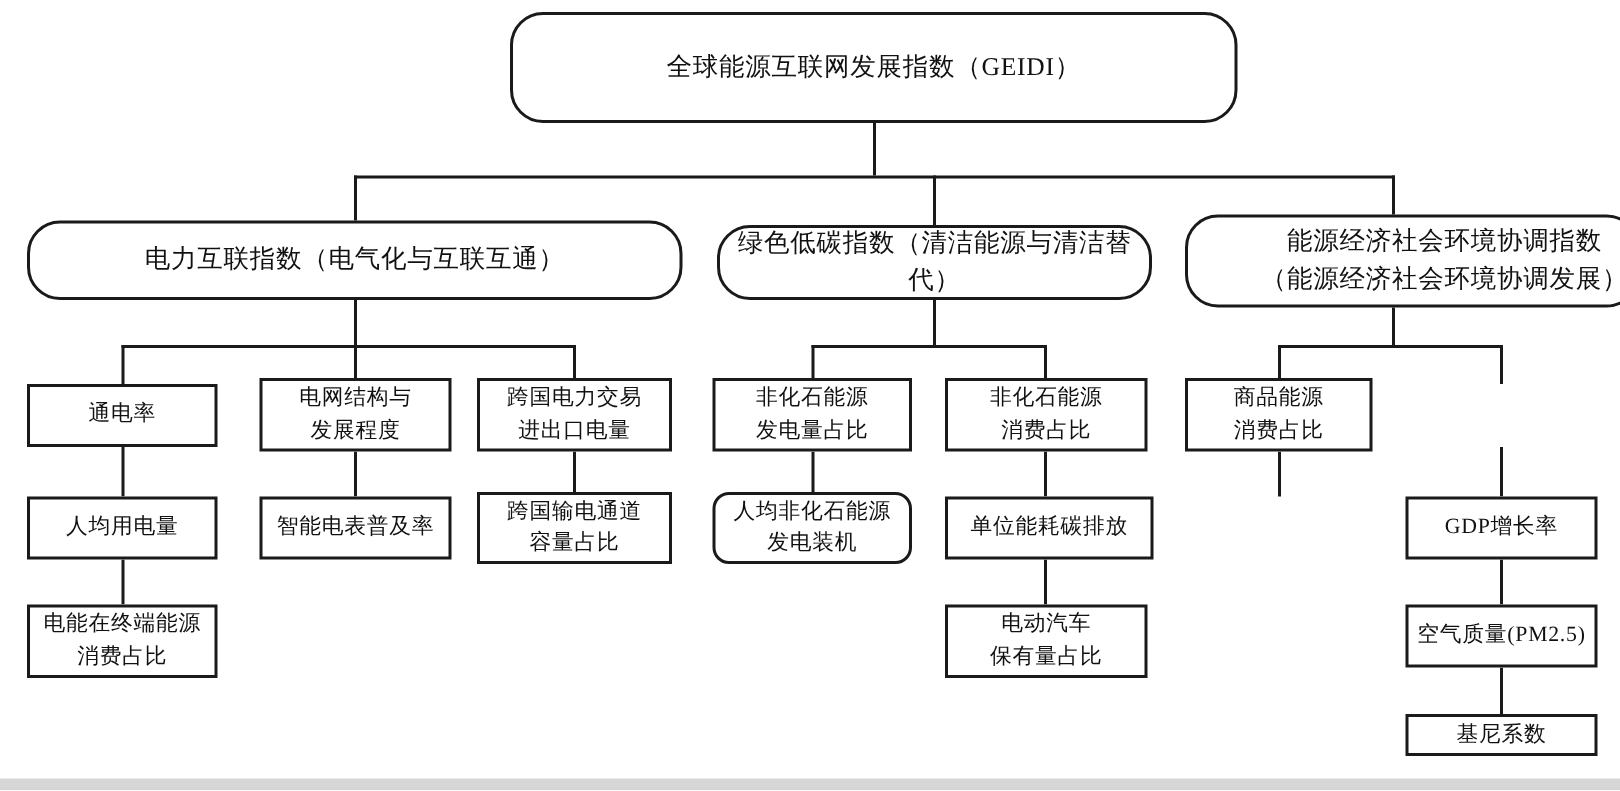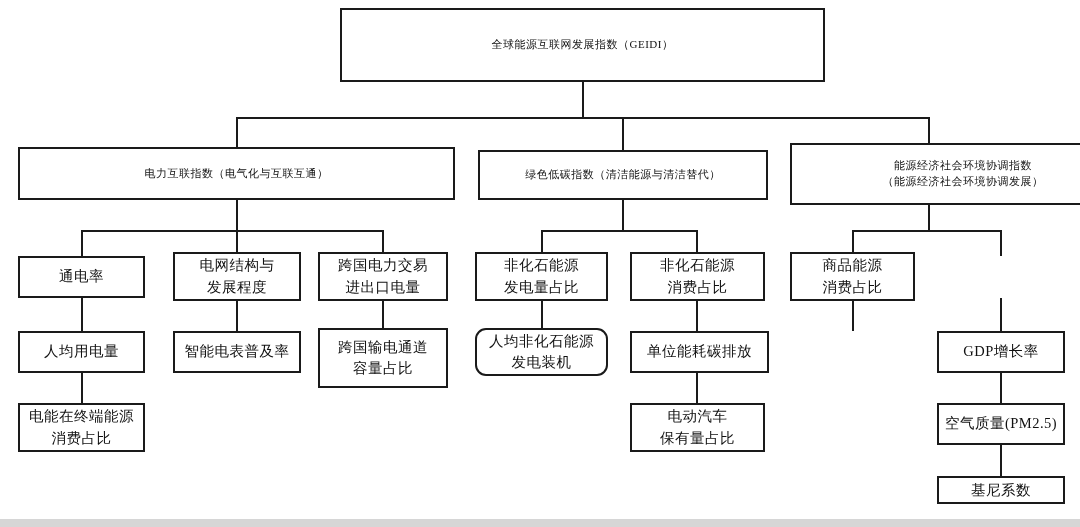--- a/index.html
+++ b/index.html
@@ -21,21 +21,21 @@
     background: #ffffff;
     display: flex;
     align-items: center;
     justify-content: center;
     text-align: center;
     white-space: pre-line;
     line-height: 1.45;
     letter-spacing: 0.5px;
     padding: 2px 4px;
   }
-  .lv1 { font-size: 11px; }
+  .lv1 { font-size: 17px; border-radius: 22px; }
   .lv3 { font-size: 14.5px; }
   .vline, .hline { position: absolute; background: #1a1a1a; }
   .vline { width: 2px; }
   .hline { height: 2px; }
   .bottom-strip {
     position: absolute;
     left: 0;
     top: 519px;
     width: 1080px;
     height: 8px;
@@ -94,21 +94,21 @@
 进出口电量</div>
   <div class="node lv3" style="left:475px; top:252px; width:133px; height:49px;">非化石能源
 发电量占比</div>
   <div class="node lv3" style="left:630px; top:252px; width:135px; height:49px;">非化石能源
 消费占比</div>
   <div class="node lv3" style="left:790px; top:252px; width:125px; height:49px;">商品能源
 消费占比</div>
 
   <div class="node lv3" style="left:18px; top:331px; width:127px; height:42px;">人均用电量</div>
   <div class="node lv3" style="left:173px; top:331px; width:128px; height:42px;">智能电表普及率</div>
-  <div class="node lv3" style="left:318px; top:328px; width:130px; height:60px;">跨国输电通道
+  <div class="node lv3" style="left:318px; top:328px; width:130px; height:48px;">跨国输电通道
 容量占比</div>
   <div class="node lv3" style="left:475px; top:328px; width:133px; height:48px;border-radius:11px;">人均非化石能源
 发电装机</div>
   <div class="node lv3" style="left:630px; top:331px; width:139px; height:42px;">单位能耗碳排放</div>
   <div class="node lv3" style="left:937px; top:331px; width:128px; height:42px;">GDP增长率</div>
 
   <div class="node lv3" style="left:18px; top:403px; width:127px; height:49px;">电能在终端能源
 消费占比</div>
   <div class="node lv3" style="left:630px; top:403px; width:135px; height:49px;">电动汽车
 保有量占比</div>

